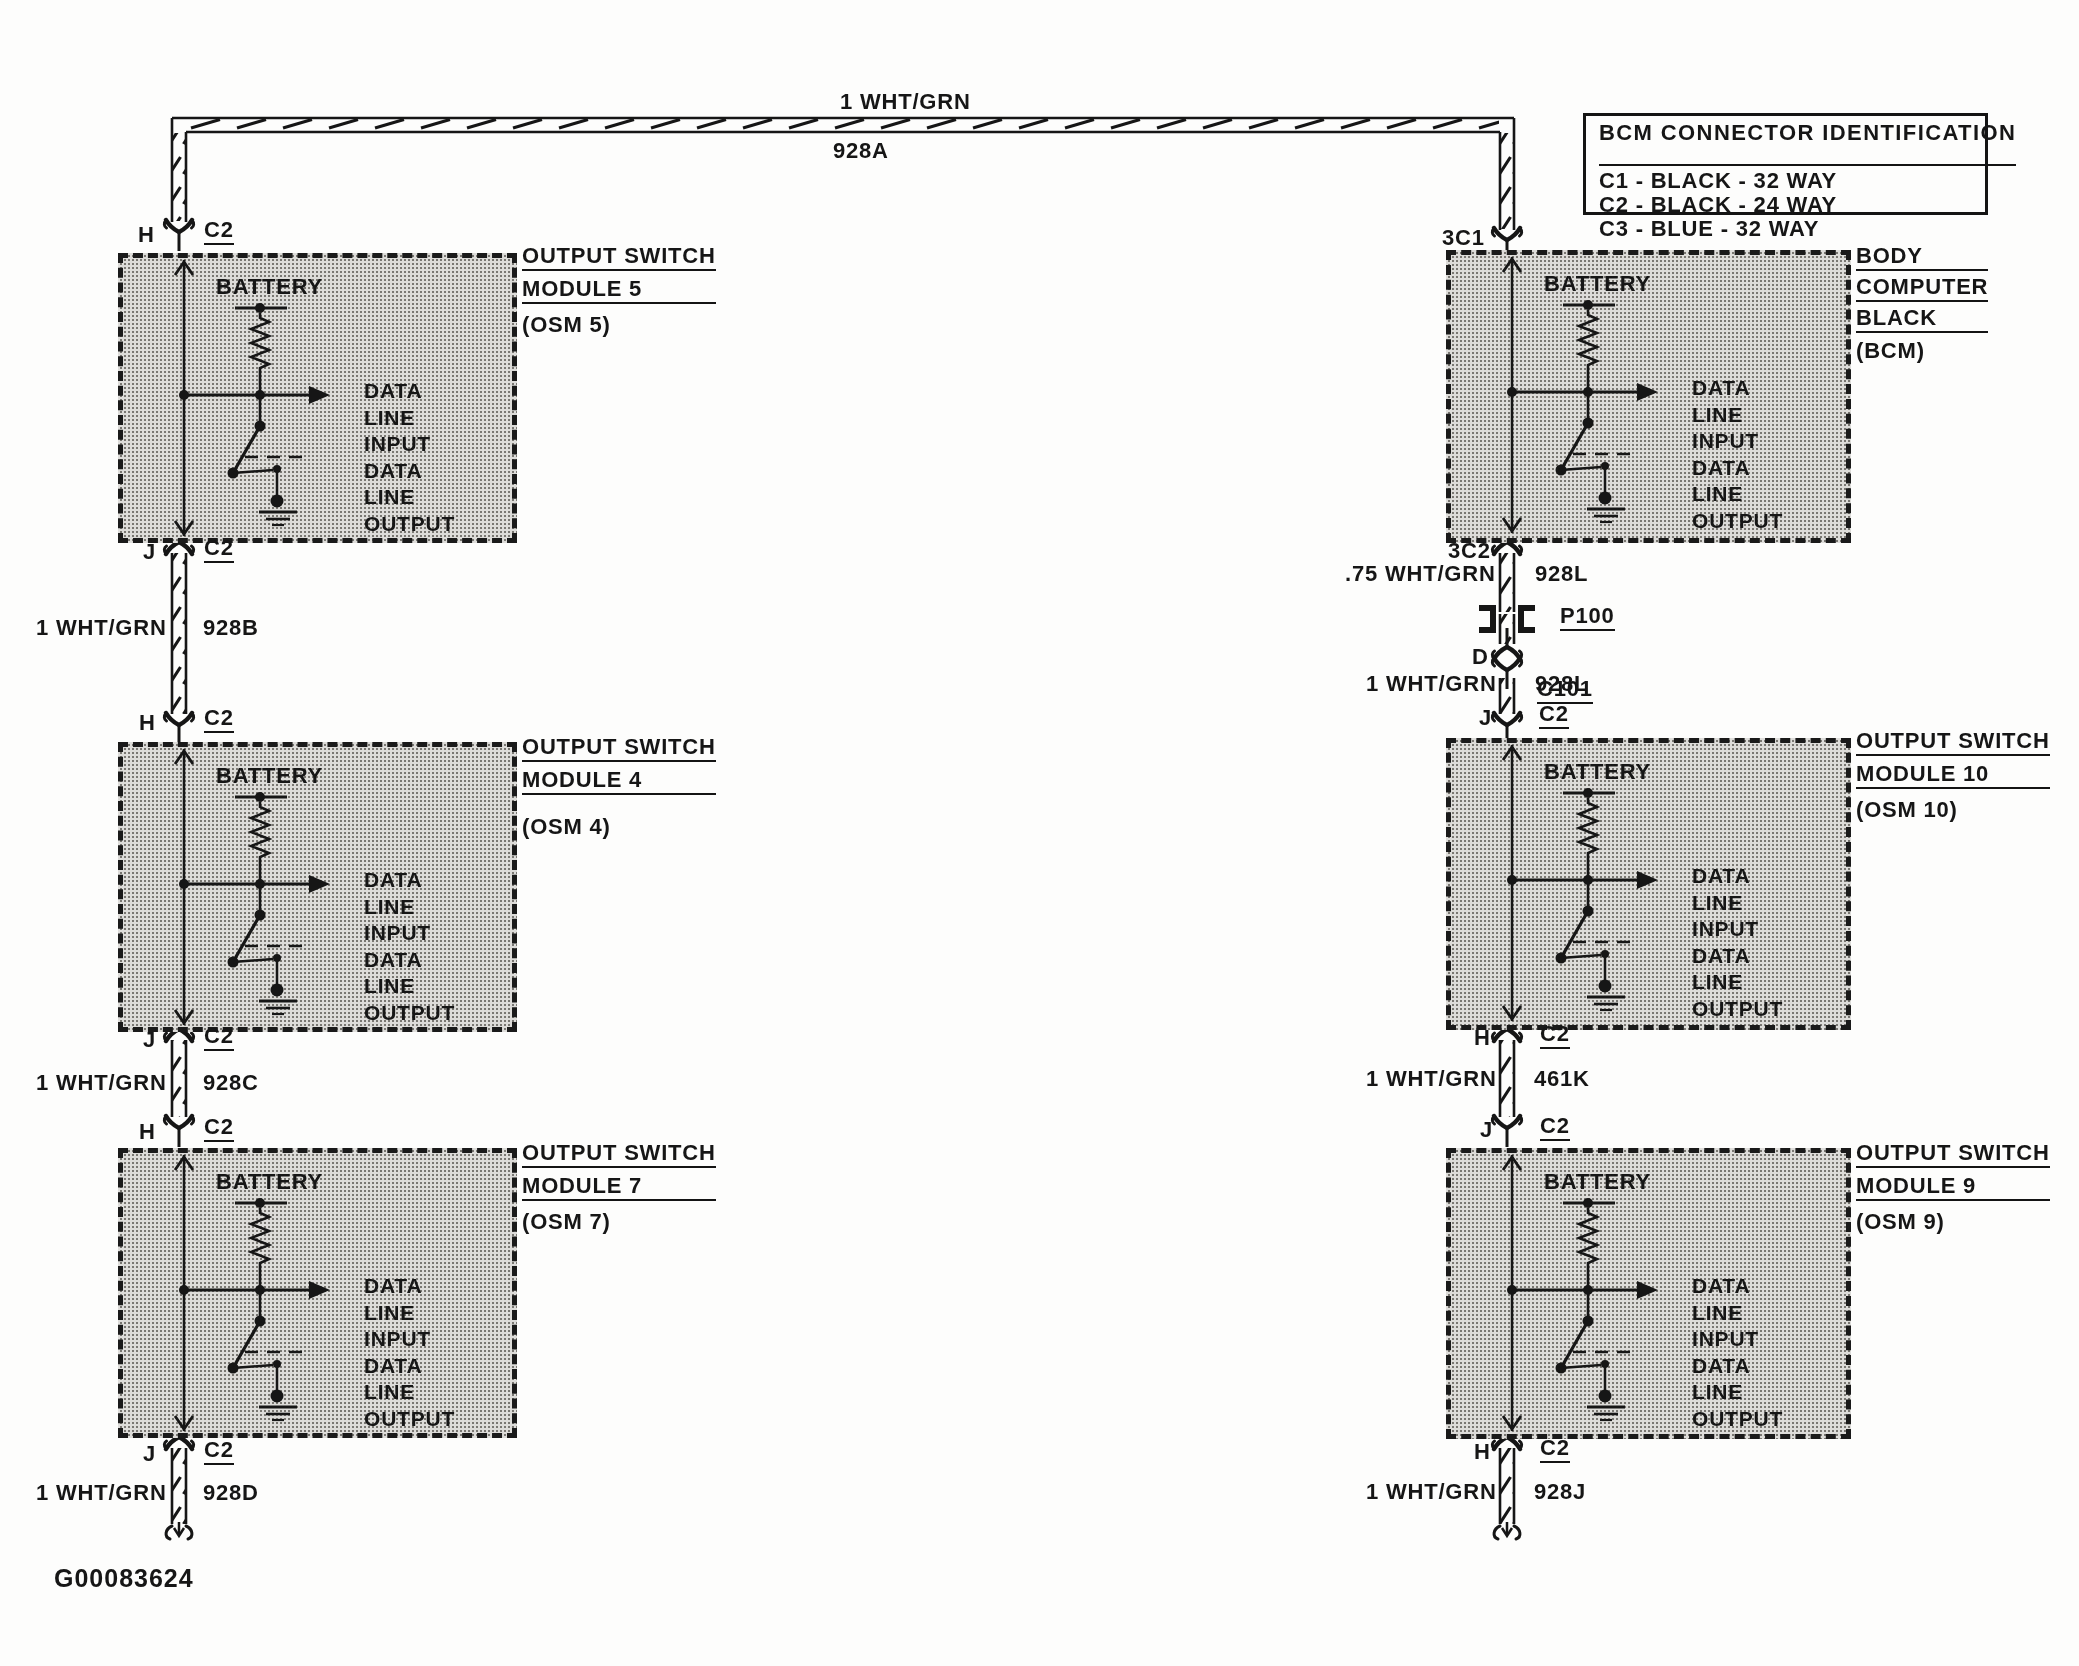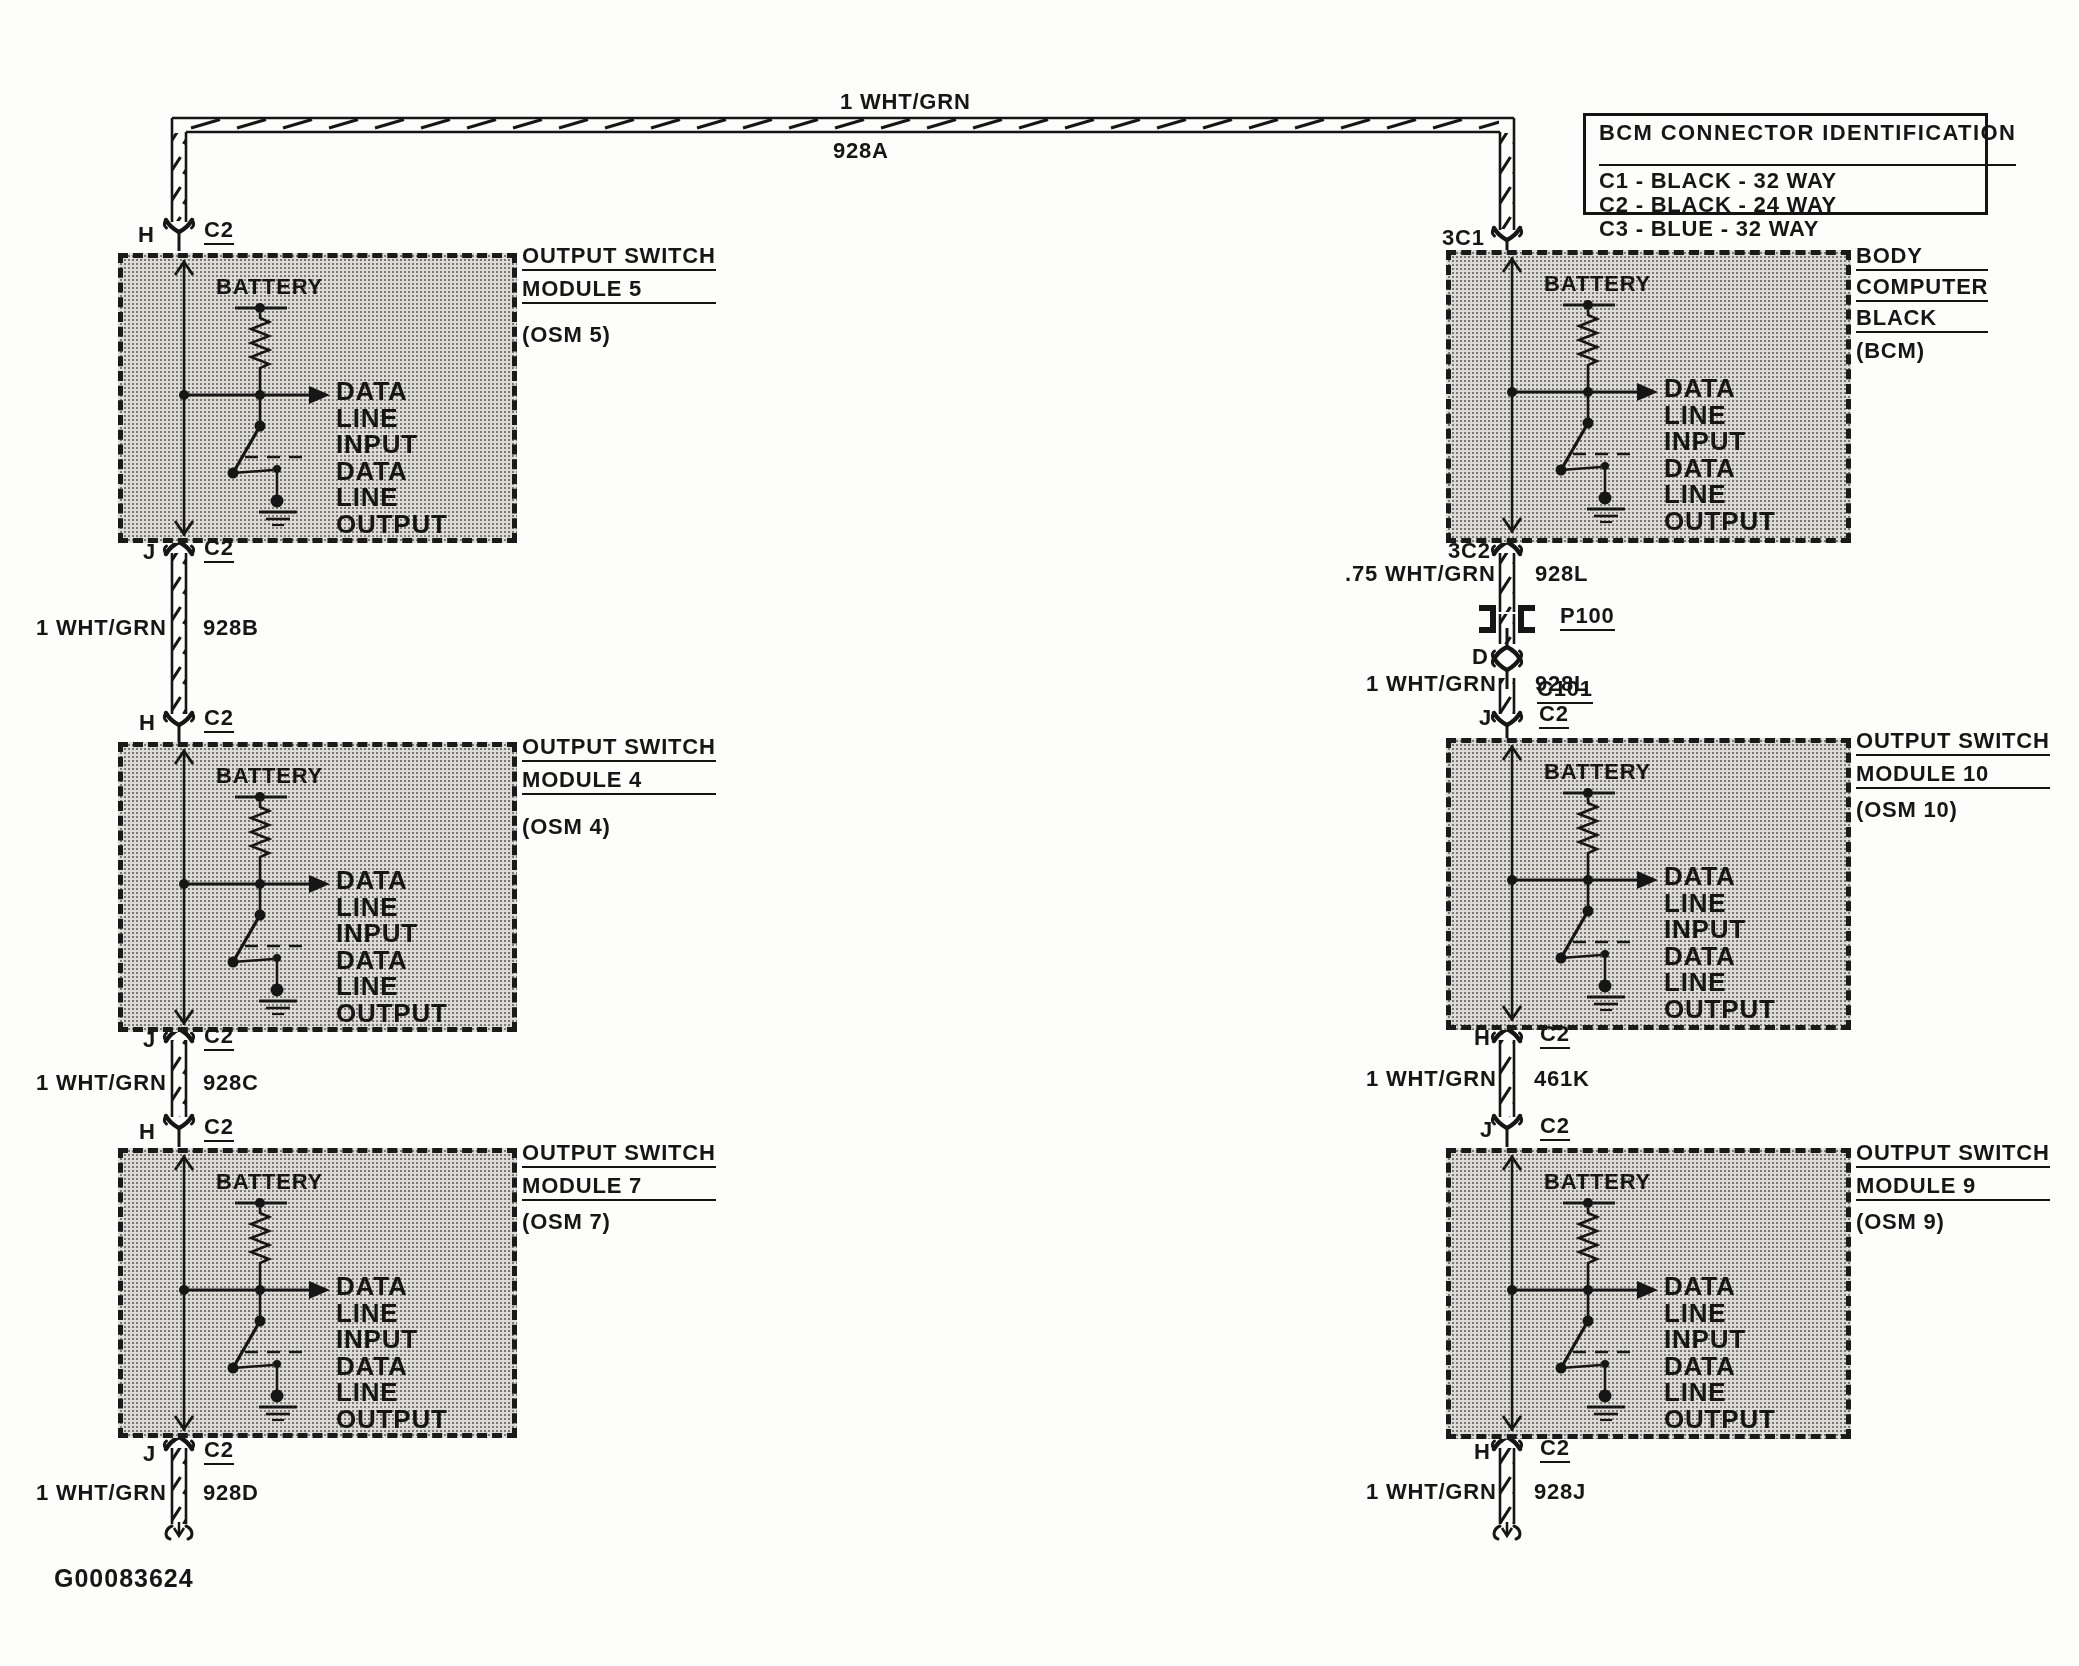--- a/index.html
+++ b/index.html
@@ -11,21 +11,21 @@
   .lbl{position:absolute;font-size:22px;font-weight:700;letter-spacing:0.8px;white-space:nowrap;line-height:1.0;}
   .u{border-bottom:2.5px solid #141414;padding-bottom:2px;}
   .module{
     position:absolute;border:5px dashed #1a1a1a;
     background-color:#dddcd9;
     background-image:radial-gradient(#797772 0.9px, rgba(0,0,0,0) 1.15px);
     background-size:4px 4px;
   }
   .module svg.circuit{position:absolute;left:0;top:0;}
   .mtext{position:absolute;font-size:22px;font-weight:700;letter-spacing:0.8px;white-space:nowrap;line-height:1.0;}
-  .signals{position:absolute;font-size:26px;font-weight:700;letter-spacing:0.8px;line-height:26.6px;}
+  .signals{position:absolute;font-size:21px;font-weight:700;letter-spacing:0.8px;line-height:26.6px;margin-left:28px;}
   .signals span{display:block;}
   .titleblock span{display:block;}
   #legend{
     position:absolute;left:1583px;top:113px;width:405px;height:102px;
     border:3.5px solid #141414;box-sizing:border-box;padding:4px 0 0 13px;
   }
   #legend .lg-title{font-size:22px;font-weight:700;letter-spacing:1.4px;display:inline-block;border-bottom:2.5px solid #141414;padding-bottom:18px;margin-bottom:3px;white-space:nowrap;}
   #legend .lg-row{font-size:22px;font-weight:700;letter-spacing:0.8px;line-height:24px;white-space:nowrap;}
   #figure-id{position:absolute;left:54px;top:1564px;font-size:25px;font-weight:700;letter-spacing:1px;}
 </style>
@@ -226,21 +226,21 @@
         <span>LINE</span>
         <span>INPUT</span>
         <span>DATA</span>
         <span>LINE</span>
         <span>OUTPUT</span>
     </div>
   </div>
 
   <div class="lbl titleblock" style="left:522px;top:245px">
     <span class="u" style="margin-bottom:7px">OUTPUT SWITCH</span>
-    <span class="u" style="margin-bottom:17px">MODULE 5</span>
+    <span class="u" style="margin-bottom:7px">MODULE 5</span>
     <span style="padding-top:3px">(OSM 5)</span>
   </div>
   <div class="lbl titleblock" style="left:522px;top:736px">
     <span class="u" style="margin-bottom:7px">OUTPUT SWITCH</span>
     <span class="u" style="margin-bottom:18px">MODULE 4</span>
     <span style="padding-top:3px">(OSM 4)</span>
   </div>
   <div class="lbl titleblock" style="left:522px;top:1142px">
     <span class="u" style="margin-bottom:7px">OUTPUT SWITCH</span>
     <span class="u" style="margin-bottom:7px">MODULE 7</span>

